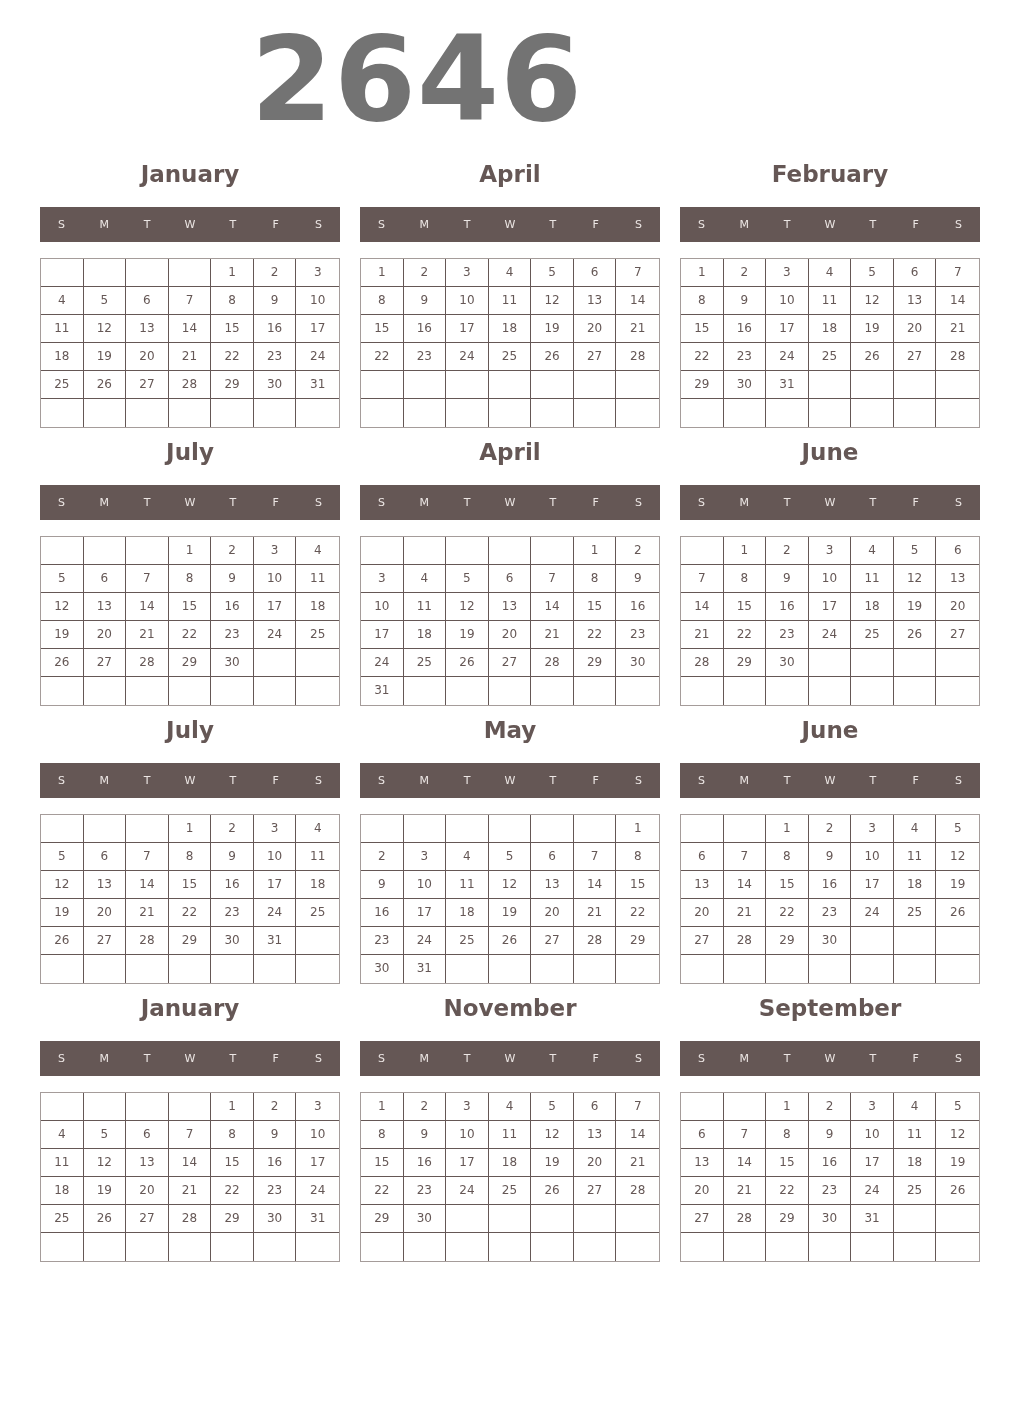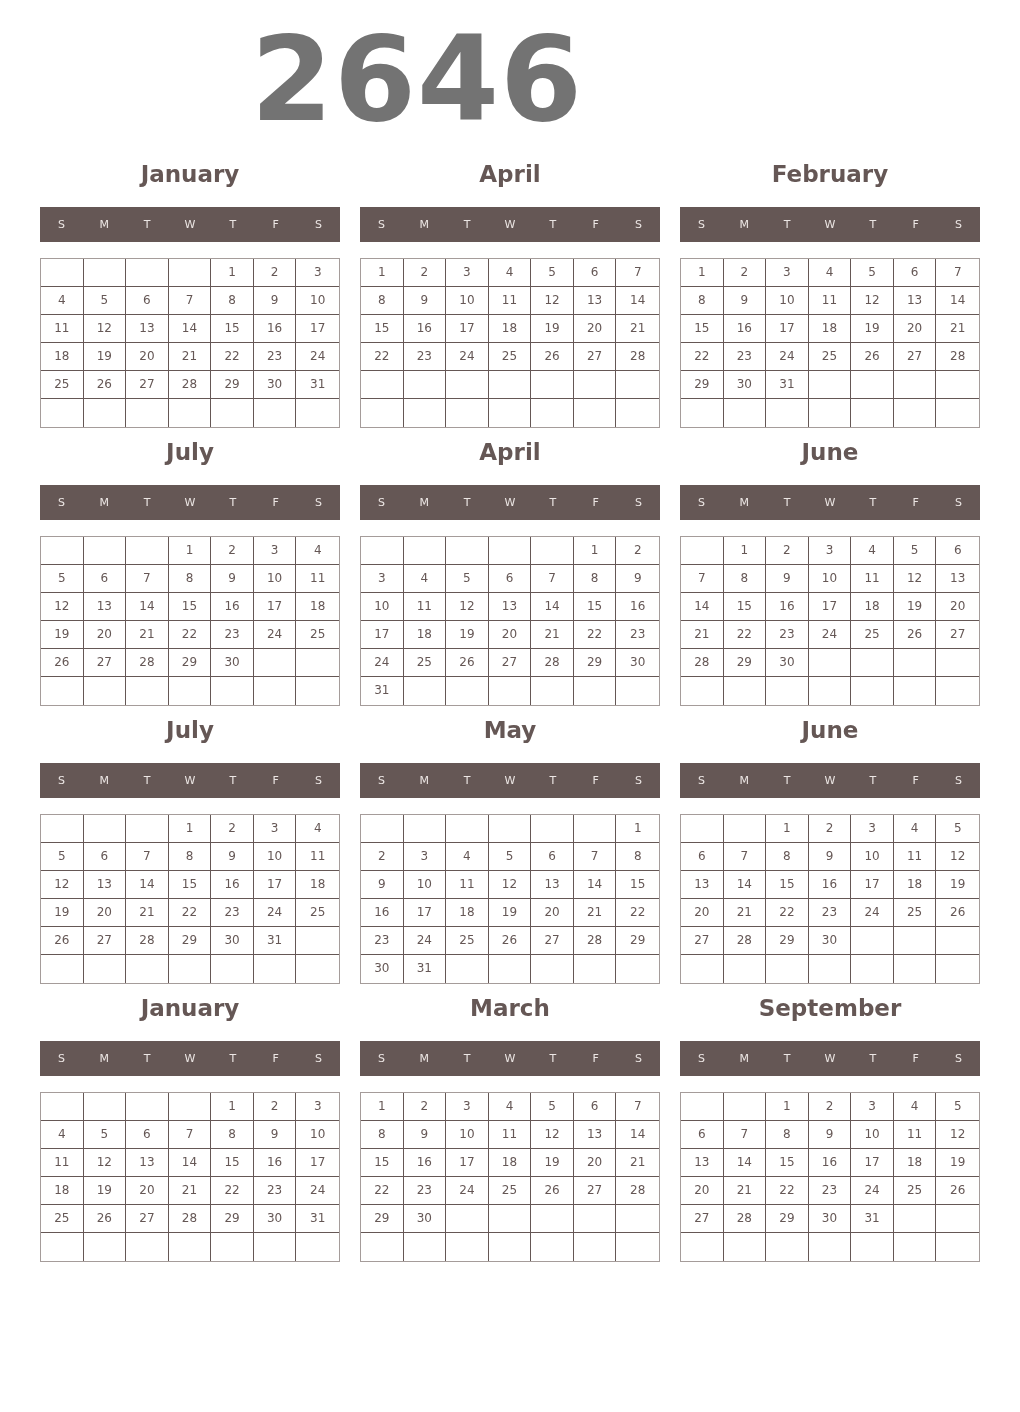--- a/index.html
+++ b/index.html
@@ -573,21 +573,21 @@
         <div class="cell lastrow"></div>
         <div class="cell lastrow"></div>
         <div class="cell lastrow"></div>
         <div class="cell lastrow"></div>
         <div class="cell lastrow"></div>
         <div class="cell lastrow"></div>
         <div class="cell lastcol lastrow"></div>
       </div>
     </div>
     <div class="month" style="left: 360px; top: 997px;">
-      <div class="month-title">March</div>
+      <div class="month-title">November</div>
       <div class="dow-bar">
         <span>S</span>
         <span>M</span>
         <span>T</span>
         <span>W</span>
         <span>T</span>
         <span>F</span>
         <span>S</span>
       </div>
       <div class="grid">

